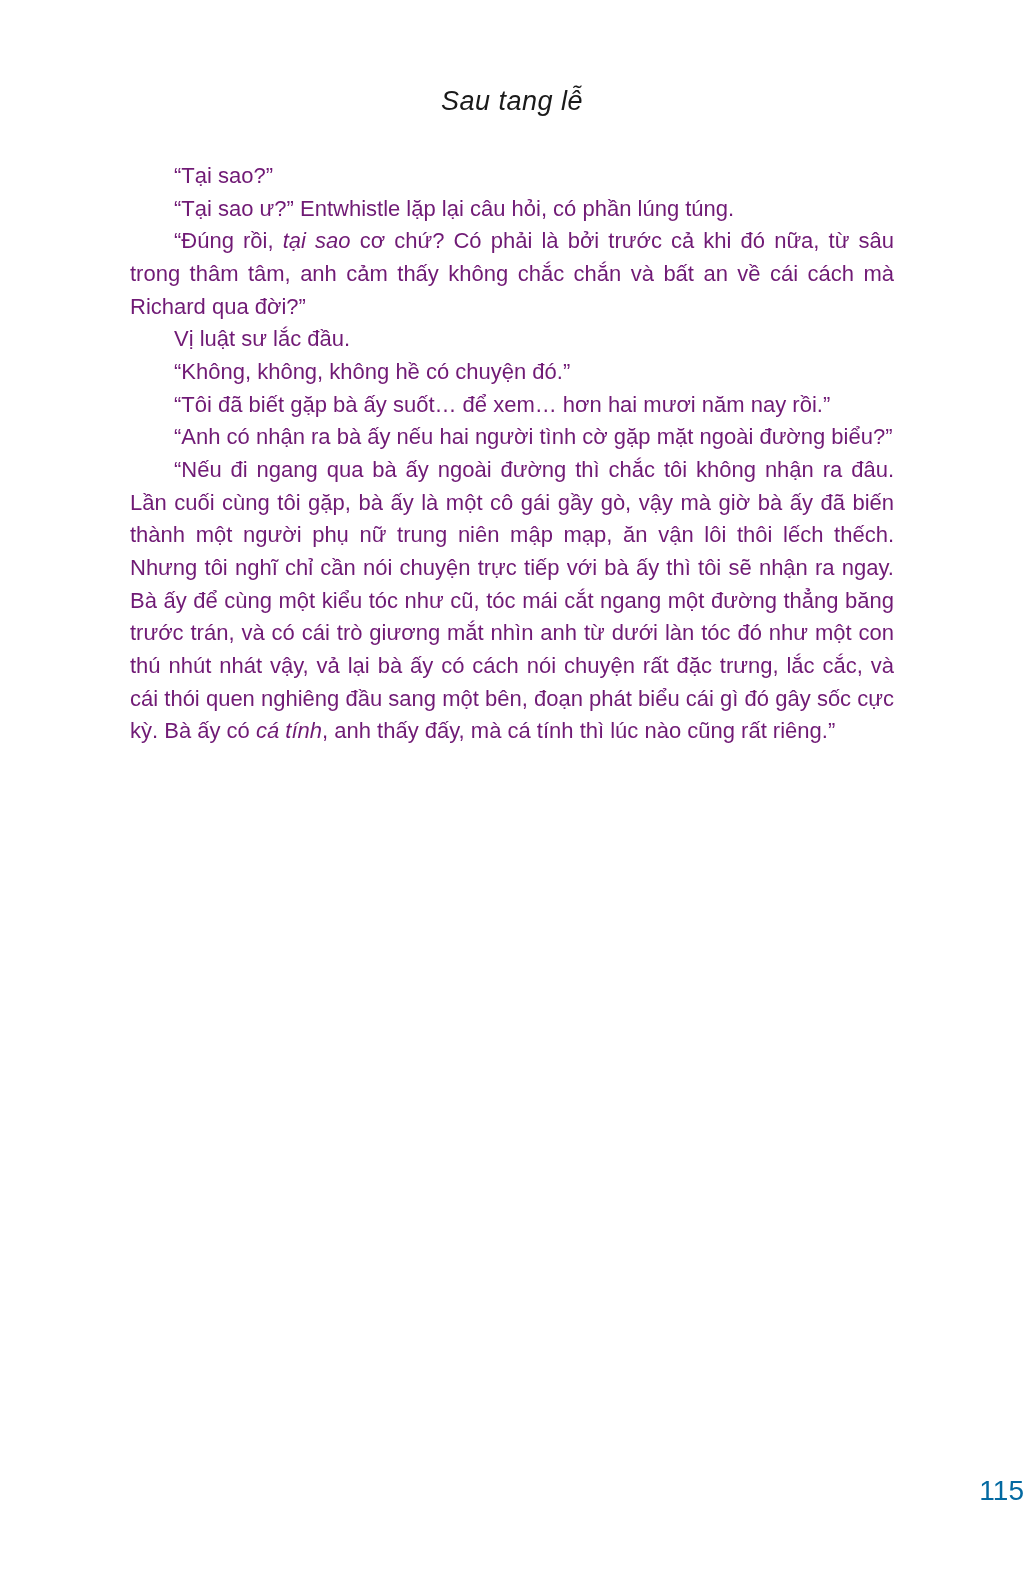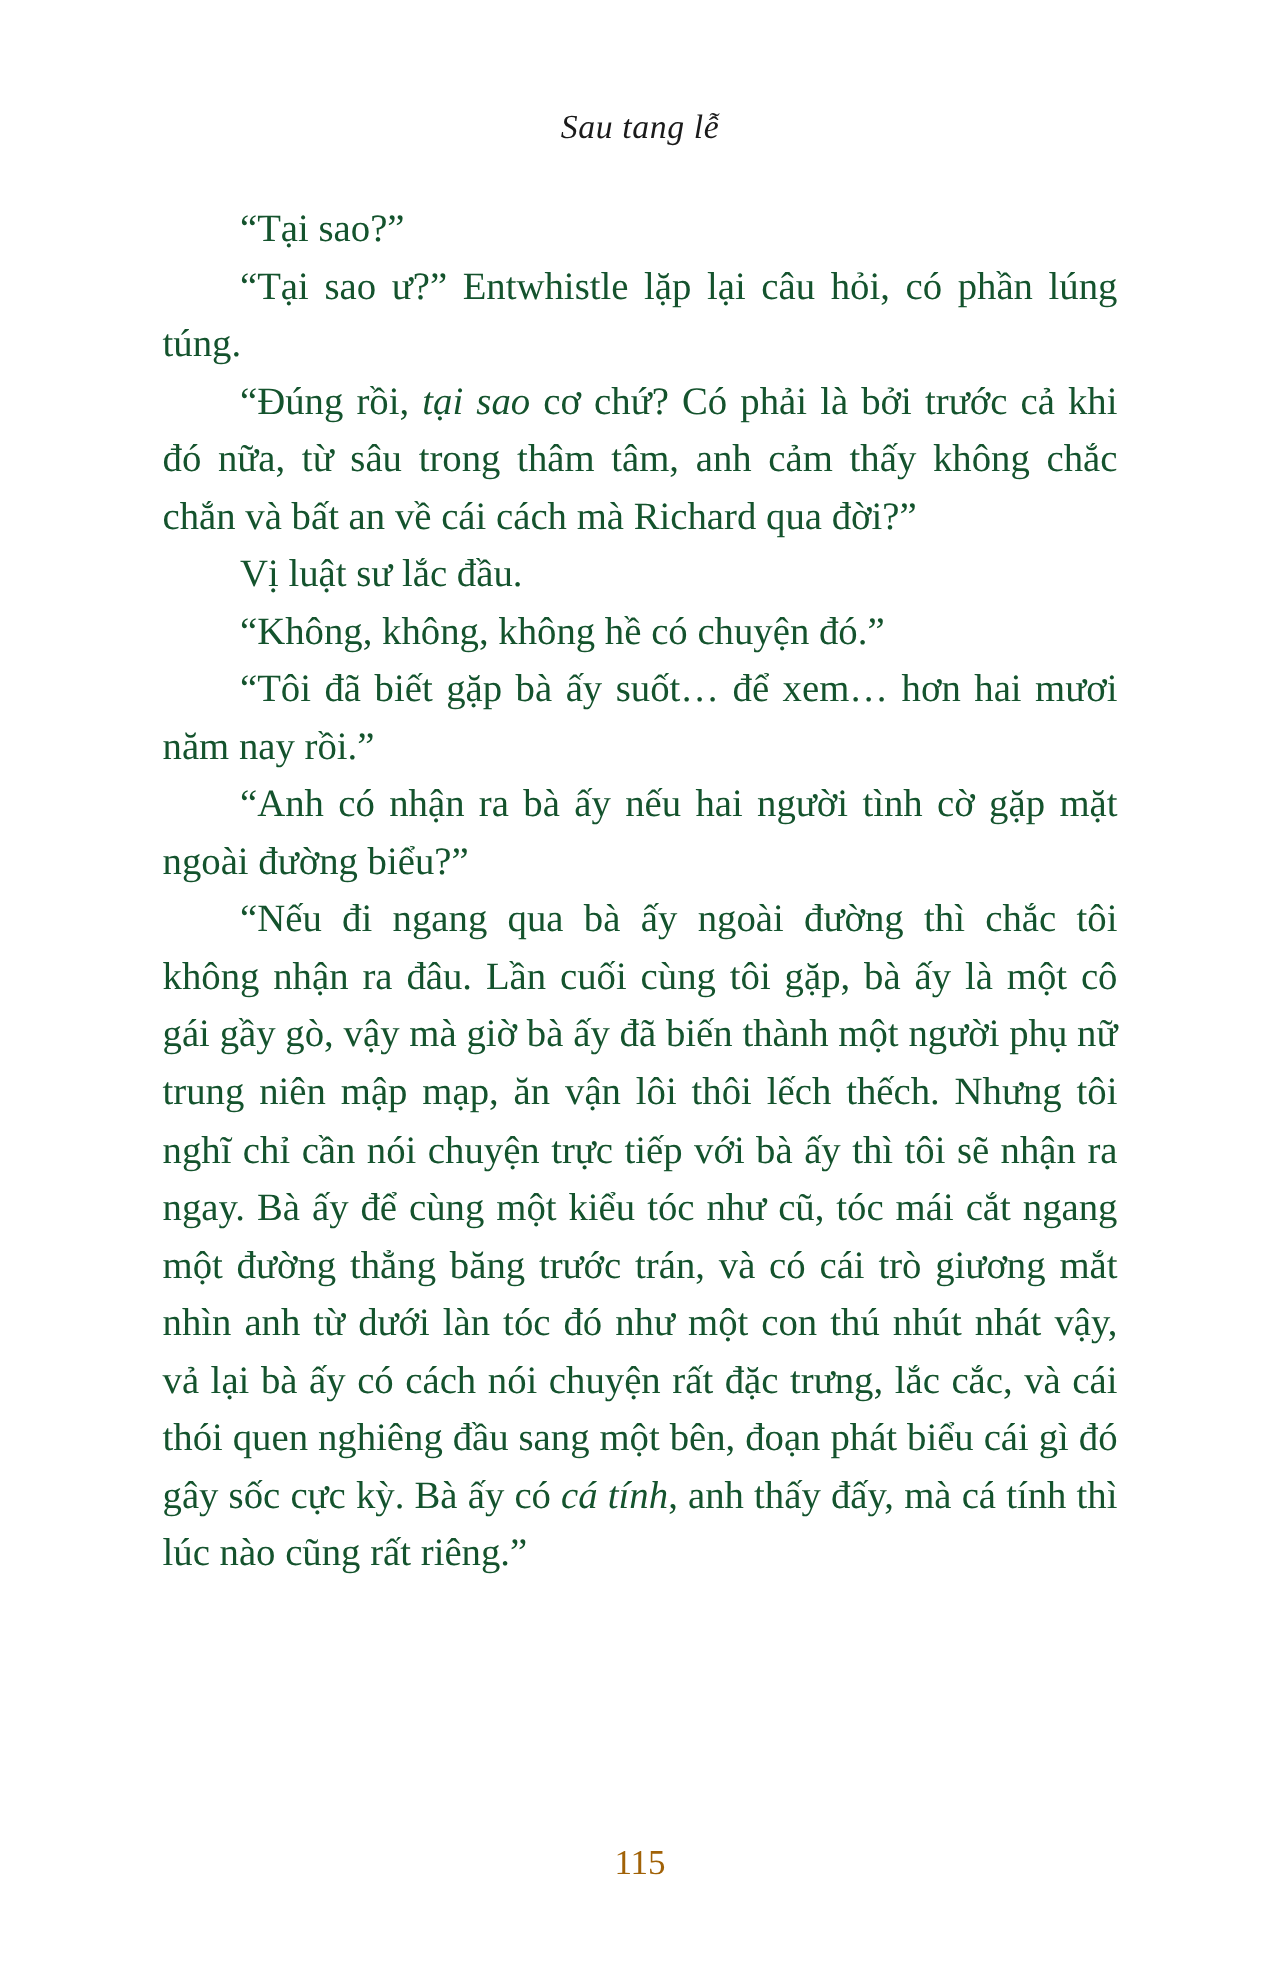--- a/index.html
+++ b/index.html
@@ -7,65 +7,65 @@
     padding: 0;
     background: #ffffff;
   }
   .page {
     position: relative;
     width: 1024px;
     height: 1575px;
     background: #ffffff;
     margin: 0 auto;
     box-sizing: border-box;
-    font-family: Liberation Serif, serif;
+    font-family: Liberation Sans, sans-serif;
     color: #111111;
     overflow: hidden;
   }
   .running-head {
     position: absolute;
     top: 86px;
     left: 0;
     width: 100%;
     text-align: center;
     font-style: italic;
     font-size: 27px;
     letter-spacing: 0.5px;
     color: #1a1a1a;
   }
   .body-block {
     position: absolute;
     top: 160px;
     left: 130px;
     width: 764px;
-    font-size: 31px;
+    font-size: 22px;
     line-height: 1.485;
     text-align: justify;
     text-justify: inter-word;
-    color: #14532d;
+    color: #701a75;
     hyphens: none;
   }
   .body-block p {
     margin: 0;
     text-indent: 2.0em;
   }
   .body-block p.last {
     text-align: left;
   }
   .body-block em {
     font-style: italic;
   }
   .folio {
     position: absolute;
     bottom: 68px;
     left: 0;
     width: 100%;
-    text-align: center;
+    text-align: right;
     font-size: 28px;
-    color: #a16207;
+    color: #0369a1;
   }
 </style>
 </head>
 <body>
 
 <div class="page">
 
   <div class="running-head">Sau tang lễ</div>
 
   <div class="body-block">

